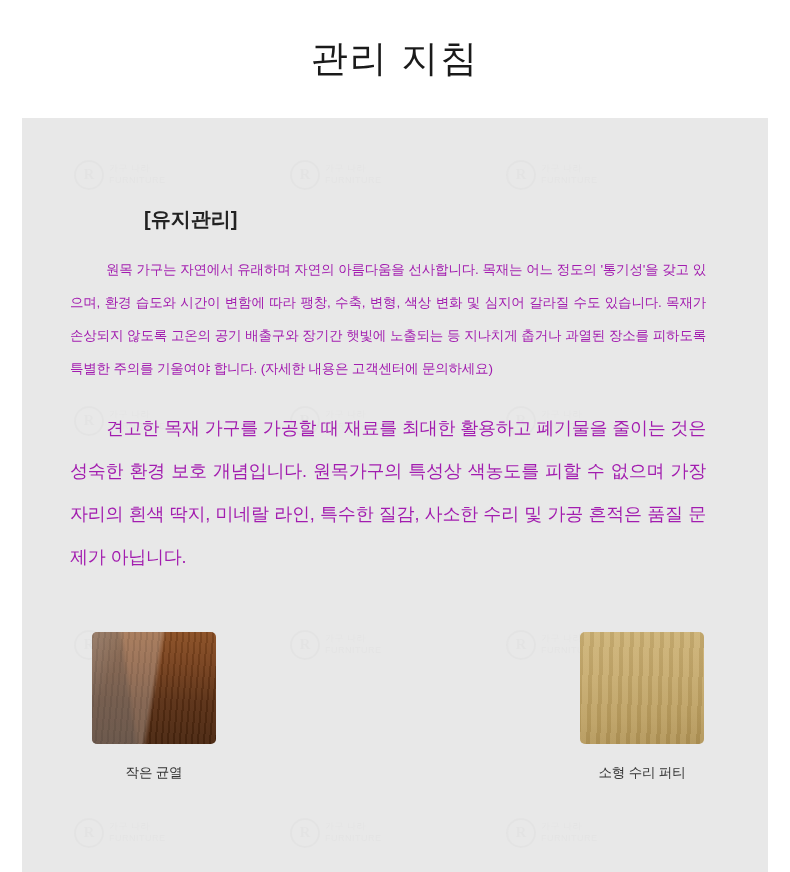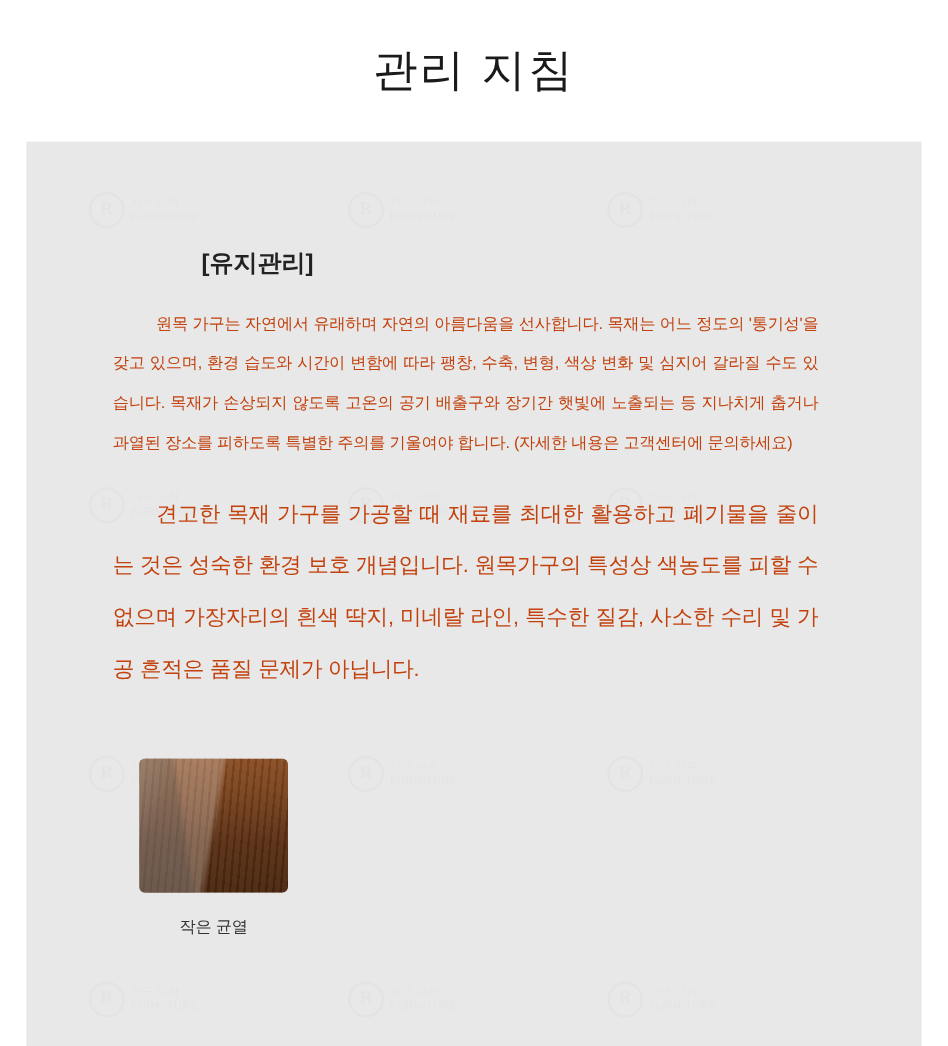--- a/index.html
+++ b/index.html
@@ -63,35 +63,35 @@
   }
   .wm .wm-text {
     font-size: 9px;
     color: #dcdcdc;
     line-height: 1.25;
     letter-spacing: 0.5px;
   }
   .content {
     position: relative;
     z-index: 2;
-    padding: 0 72px;
+    padding: 0 48px;
   }
   .section-heading {
     font-size: 20px;
     font-weight: 600;
     color: #222222;
     margin: 0;
     padding: 0;
   }
   .sec1-heading { margin-top: 88px; margin-left: 74px; }
   .sec2-heading { margin-top: 74px; margin-left: 74px; }
   .body-text {
     font-size: 13.5px;
     line-height: 2.45;
-    color: #c2410c;
+    color: #a21caf;
     margin-top: 20px;
     text-align: justify;
     letter-spacing: -0.2px;
     padding-right: 14px;
   }
   .body-text.indent { text-indent: 36px; }
   .sec2-text {
     font-size: 18px;
     line-height: 2.4;
     margin-top: 22px;
@@ -269,18 +269,24 @@
 
         <div class="sample">
           <div class="swatch swatch-0">
             <div class="sw-grain"></div>
           </div>
           <div class="sample-label">작은 균열</div>
         </div>
 
 
 
+        <div class="sample">
+          <div class="swatch swatch-3">
+            <div class="sw-grain"></div>
+          </div>
+          <div class="sample-label">소형 수리 퍼티</div>
+        </div>
 
       </div>
 
     </div>
   </div>
 </div>
 
 </body></html>

